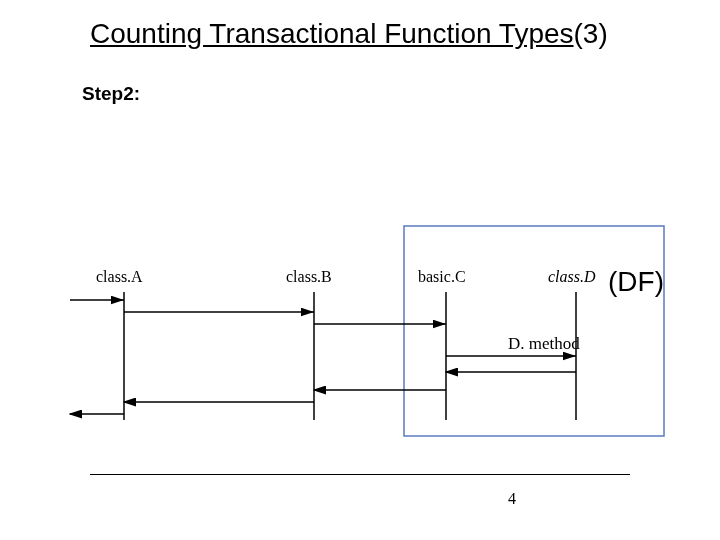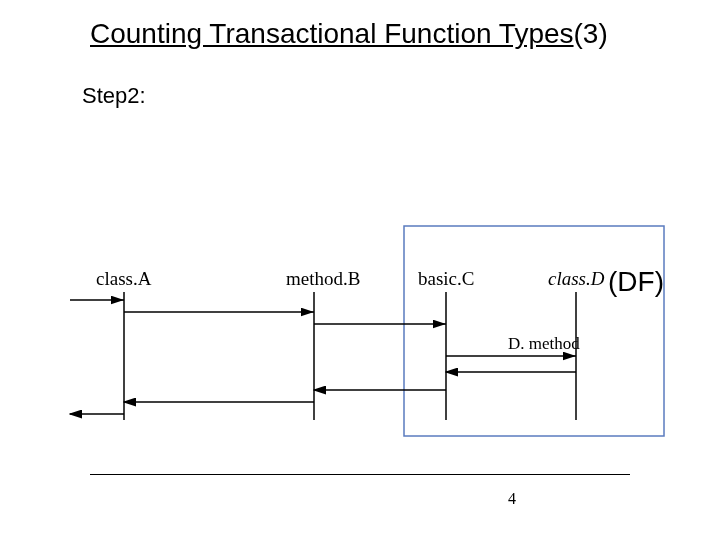--- a/index.html
+++ b/index.html
@@ -26,22 +26,23 @@
   }
   .title .u {
     text-decoration: underline;
   }
   .body {
     position: absolute;
     left: 82px;
     top: 82px;
     width: 560px;
     font-family: Verdana, Geneva, sans-serif;
-    font-size: 22px;
+    font-size: 19px;
     line-height: 1.25;
+    font-weight: bold;
   }
   .body .step {
     margin: 0 0 2px 0;
   }
   .body .bullet {
     margin: 0 0 0 36px;
   }
   .body .dash {
     display: inline-block;
     width: 18px;
@@ -64,38 +65,38 @@
     position: absolute;
     right: 100px;
     top: 490px;
     font-size: 16px;
     font-family: "Times New Roman", Times, serif;
   }
   
   .dlabel {
     position: absolute;
     font-family: "Times New Roman", Times, serif;
-    font-size: 19px;
+    font-size: 16px;
   }
 </style>
 </head>
 <body>
 
 <div class="slide">
 
   <div class="title">
     <span class="u">Counting Transactional Function Types</span><span>(3)</span>
   </div>
 
   <div class="body">
     <p class="step">Step2:</p>
   </div>
 
   <div class="dlabel" style="left:96px; top:268px;">class.A</div>
-  <div class="dlabel" style="left:286px; top:268px;">method.B</div>
+  <div class="dlabel" style="left:286px; top:268px;">class.B</div>
   <div class="dlabel" style="left:418px; top:268px;">basic.C</div>
   <div class="dlabel" style="left:548px; top:268px;font-style:italic;">class.D</div>
   <div class="dlabel" style="left:608px; top:266px; font-family:Verdana,Geneva,sans-serif; font-size:28px;">(DF)</div>
   <div class="dlabel" style="left:508px; top:334px; font-size:17px;">D. method</div>
 
   <svg class="diagram" viewBox="0 0 720 540">
     <defs>
       <marker id="arrR" markerWidth="10" markerHeight="10" refX="9" refY="3" orient="auto" markerUnits="strokeWidth">
         <path d="M0,0 L9,3 L0,6 Z" fill="#000"></path>
       </marker>

